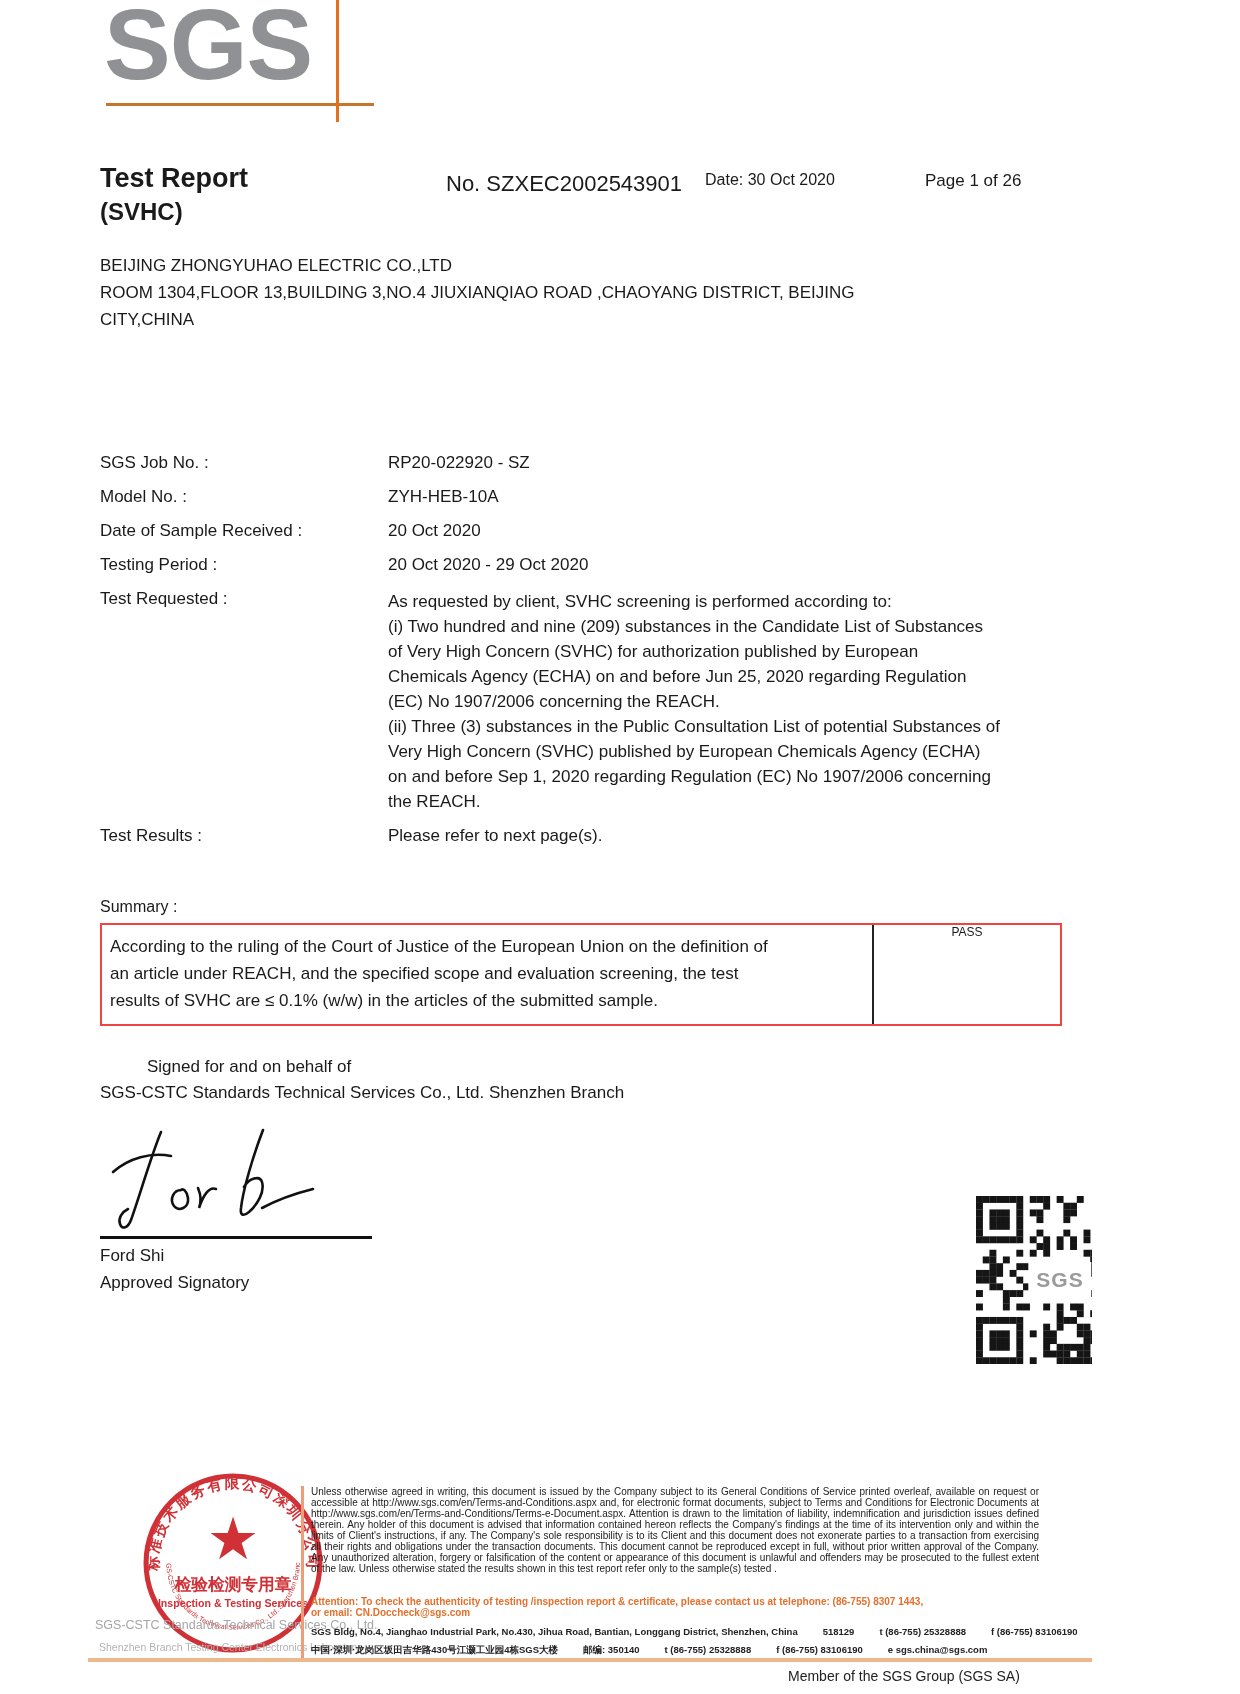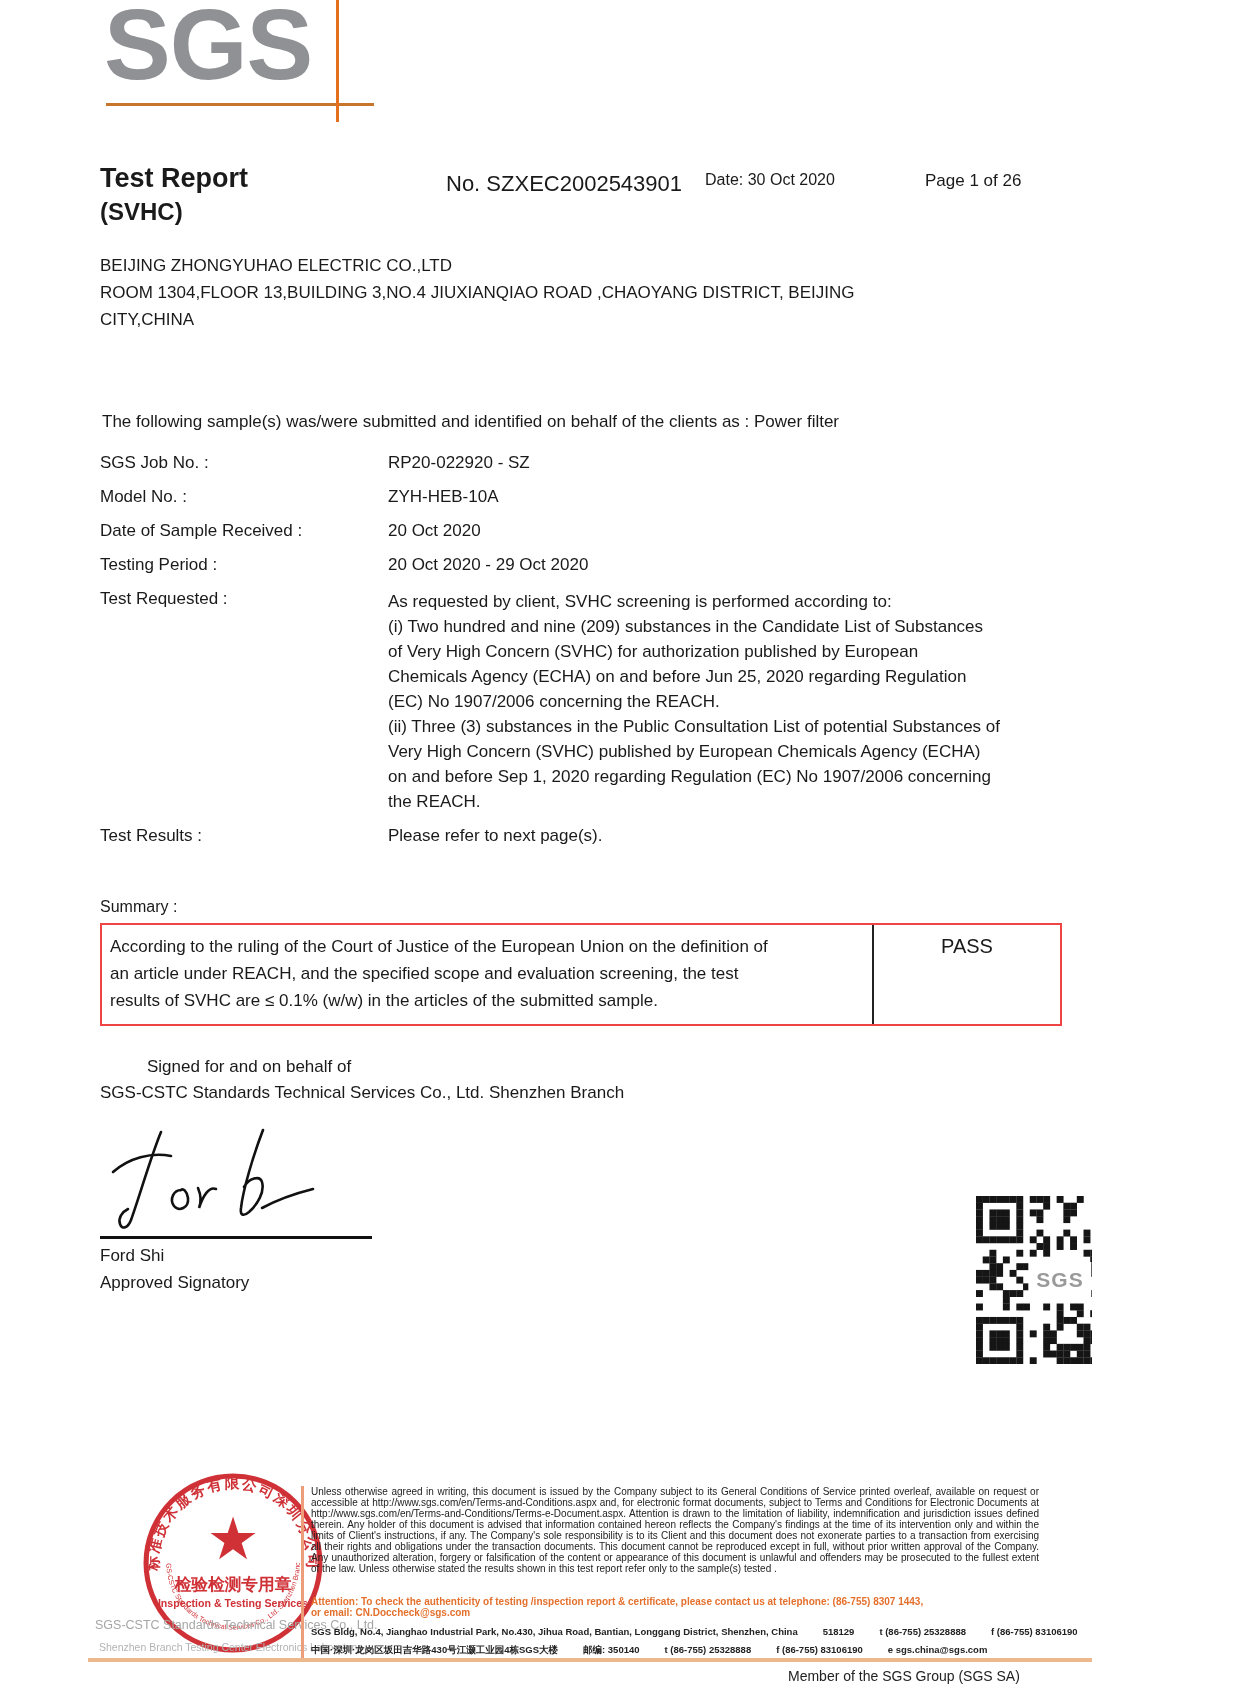--- a/index.html
+++ b/index.html
@@ -29,21 +29,21 @@
   .kv{left:100px;top:453px;width:980px;}
   .kv-row{display:flex;margin-bottom:14px;}
   .kv-label{width:288px;flex:0 0 288px;font-size:17px;line-height:20px;}
   .kv-value{flex:1;font-size:17px;line-height:20px;}
   .kv-row.multi .kv-value{line-height:25px;margin-bottom:-2px;}
 
   
   .summary-label{left:100px;top:898px;font-size:16px;text-align:center;}
   .summary-box{left:100px;top:923px;width:958px;display:flex;border:2px solid #ef4444;}
   .summary-text{flex:1;padding:8px 10px 10px 8px;font-size:17px;line-height:27px;}
-  .summary-result{flex:0 0 186px;border-left:2px solid #222;text-align:center;padding-top:10px;font-size:20px;}
+  .summary-result{flex:0 0 186px;border-left:2px solid #222;text-align:center;font-size:12px;}
 
   
   .signed1{left:100px;top:1057px;font-size:17px;margin-left:47px;}
   .signed2{left:100px;top:1083px;font-size:17px;}
   .sig-svg{left:95px;top:1116px;}
   .sig-line{left:100px;top:1236px;width:272px;height:3px;background:#111;}
   .sig-name{left:100px;top:1246px;font-size:17px;}
   .sig-role{left:100px;top:1273px;font-size:17px;}
 
   
@@ -77,21 +77,20 @@
   <div class="abs report-no">No. SZXEC2002543901</div>
   <div class="abs report-date">Date: 30 Oct 2020</div>
   <div class="abs report-page">Page 1 of 26</div>
 
   <div class="abs client">
     <div>BEIJING ZHONGYUHAO ELECTRIC CO.,LTD</div>
     <div class="pre">ROOM 1304,FLOOR 13,BUILDING 3,NO.4 JIUXIANQIAO ROAD ,CHAOYANG DISTRICT, BEIJING
  CITY,CHINA</div>
   </div>
 
-  <div class="abs intro">The following sample(s) was/were submitted and identified on behalf of the clients as : Power filter</div>
 
   <div class="abs kv">
     <div class="kv-row">
       <div class="kv-label">SGS Job No. :</div>
       <div class="kv-value">RP20-022920 - SZ</div>
     </div>
     <div class="kv-row">
       <div class="kv-label">Model No. :</div>
       <div class="kv-value">ZYH-HEB-10A</div>
     </div>

